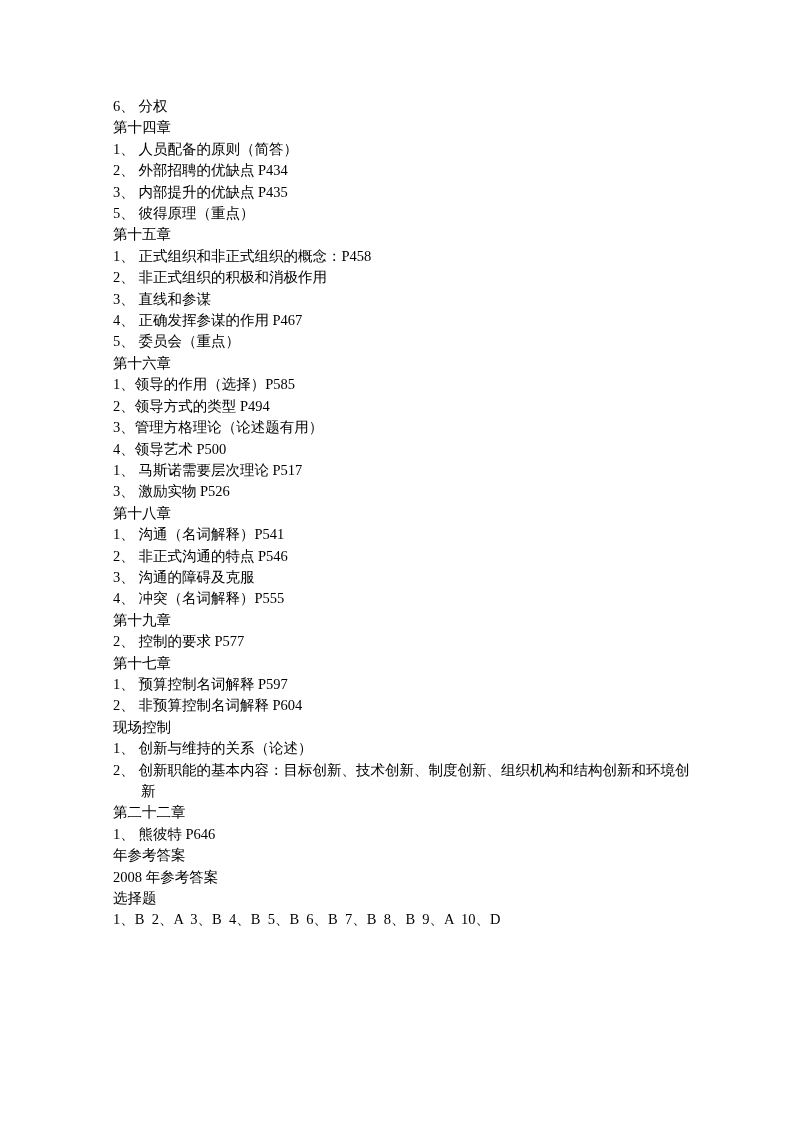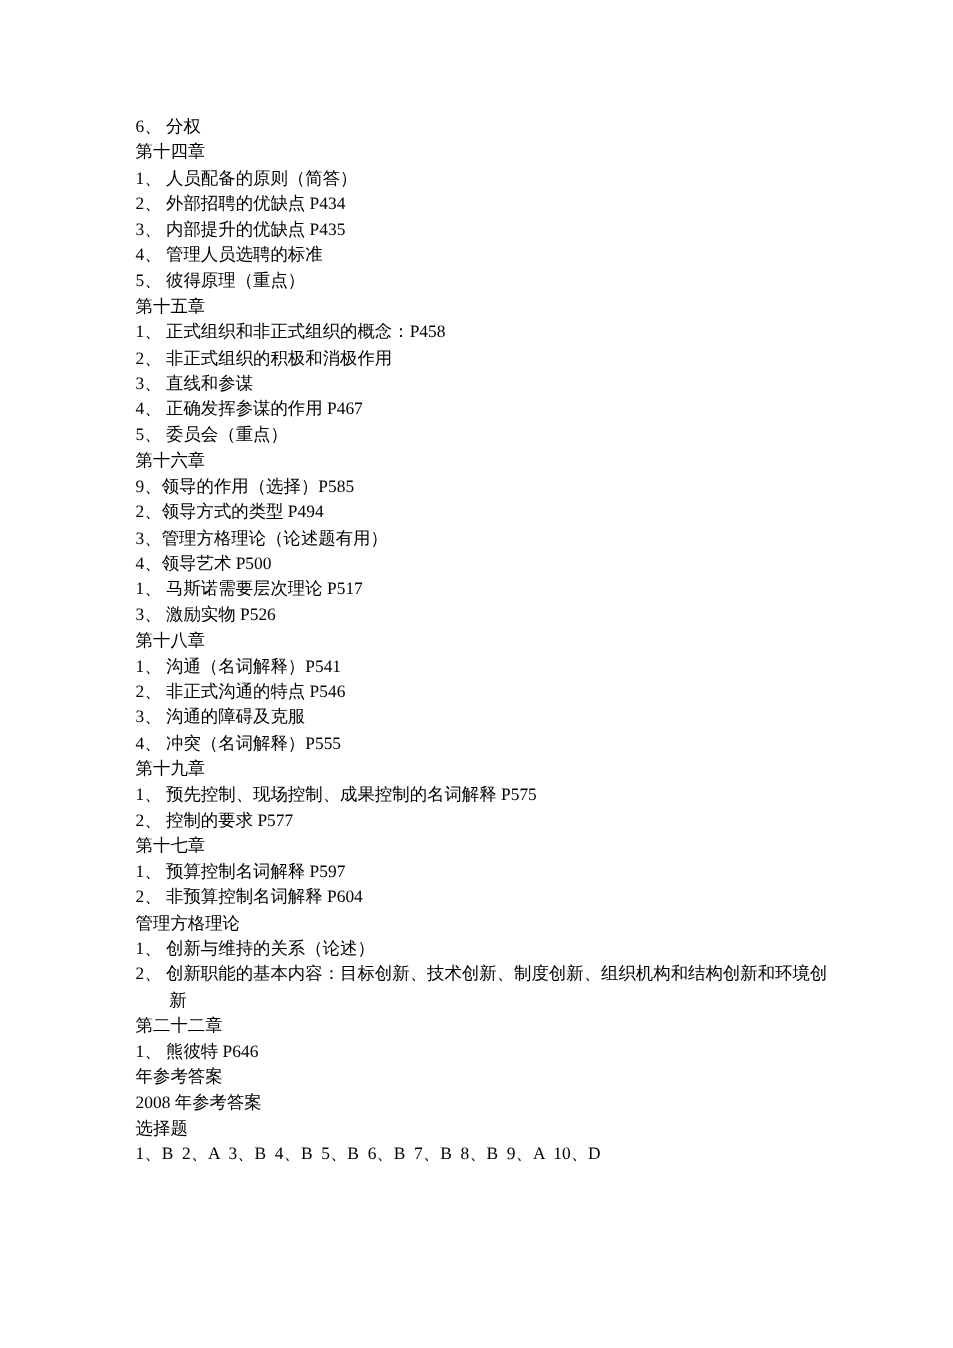--- a/index.html
+++ b/index.html
@@ -37,47 +37,45 @@
 <body>
 
 <div class="page">
   <div class="doc-body">
 
     <div class="line">6、 分权</div>
     <div class="line">第十四章</div>
     <div class="line">1、 人员配备的原则（简答）</div>
     <div class="line">2、 外部招聘的优缺点 P434</div>
     <div class="line">3、 内部提升的优缺点 P435</div>
-    <div class="line">4、 管理人员选聘的标准</div>
     <div class="line">5、 彼得原理（重点）</div>
     <div class="line">第十五章</div>
     <div class="line">1、 正式组织和非正式组织的概念：P458</div>
     <div class="line">2、 非正式组织的积极和消极作用</div>
     <div class="line">3、 直线和参谋</div>
     <div class="line">4、 正确发挥参谋的作用 P467</div>
     <div class="line">5、 委员会（重点）</div>
     <div class="line">第十六章</div>
-    <div class="line">9、领导的作用（选择）P585</div>
+    <div class="line">1、领导的作用（选择）P585</div>
     <div class="line">2、领导方式的类型 P494</div>
     <div class="line">3、管理方格理论（论述题有用）</div>
     <div class="line">4、领导艺术 P500</div>
     <div class="line">1、 马斯诺需要层次理论 P517</div>
     <div class="line">3、 激励实物 P526</div>
     <div class="line">第十八章</div>
     <div class="line">1、 沟通（名词解释）P541</div>
     <div class="line">2、 非正式沟通的特点 P546</div>
     <div class="line">3、 沟通的障碍及克服</div>
     <div class="line">4、 冲突（名词解释）P555</div>
     <div class="line">第十九章</div>
-    <div class="line">1、 预先控制、现场控制、成果控制的名词解释 P575</div>
     <div class="line">2、 控制的要求 P577</div>
     <div class="line">第十七章</div>
     <div class="line">1、 预算控制名词解释 P597</div>
     <div class="line">2、 非预算控制名词解释 P604</div>
-    <div class="line">管理方格理论</div>
+    <div class="line">现场控制</div>
     <div class="line">1、 创新与维持的关系（论述）</div>
     <div class="line wrap-item">2、 创新职能的基本内容：目标创新、技术创新、制度创新、组织机构和结构创新和环境创新</div>
     <div class="line">第二十二章</div>
     <div class="line">1、 熊彼特 P646</div>
     <div class="line">年参考答案</div>
     <div class="line">2008 年参考答案</div>
     <div class="line">选择题</div>
     <div class="line">1、B  2、A  3、B  4、B  5、B  6、B  7、B  8、B  9、A  10、D</div>
 
   </div>

